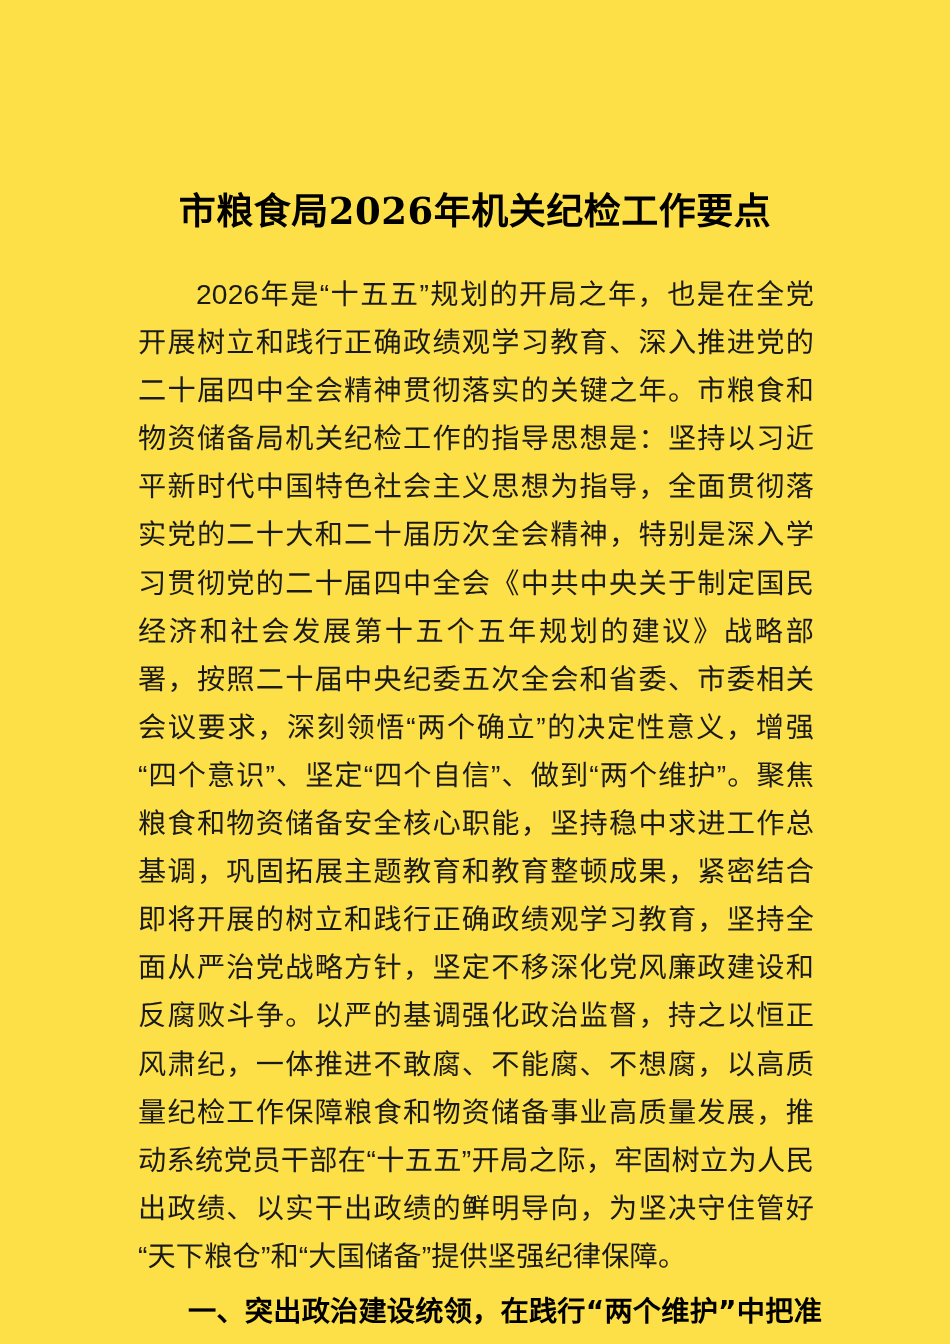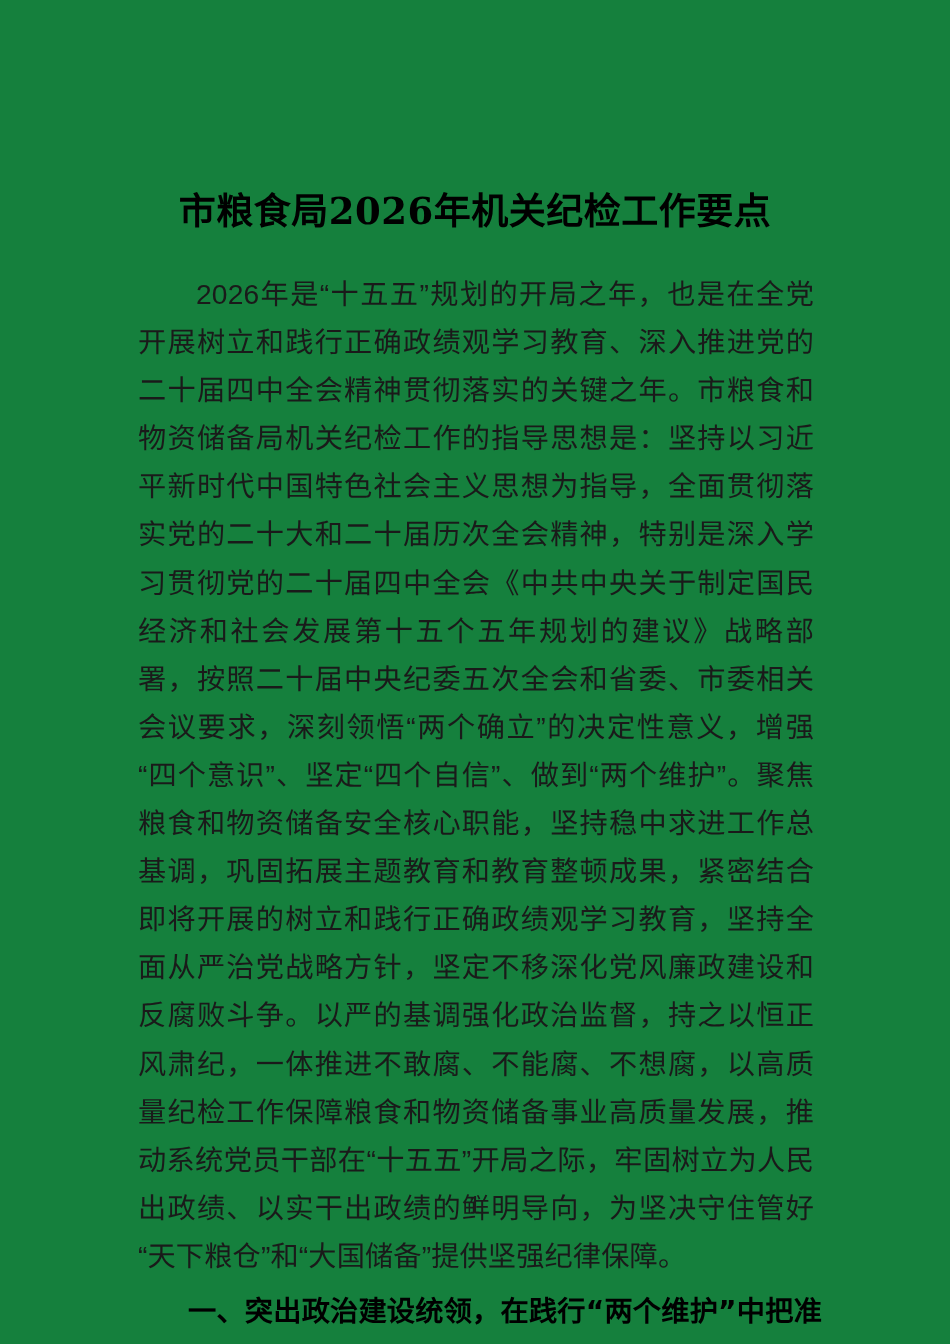--- a/index.html
+++ b/index.html
@@ -6,21 +6,21 @@
   html, body {
     margin: 0;
     padding: 0;
     background: #ffffff;
   }
 
   .page {
     position: relative;
     width: 950px;
     height: 1344px;
-    background: #15803d;
+    background: #fde047;
     margin: 0 auto;
     overflow: hidden;
     box-sizing: border-box;
   }
 
   
   .doc-title {
     position: absolute;
     left: 0;
     top: 160px;

